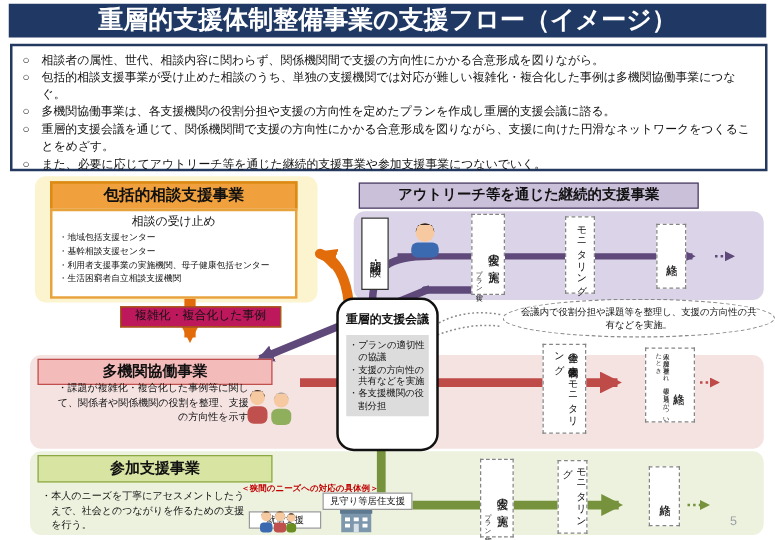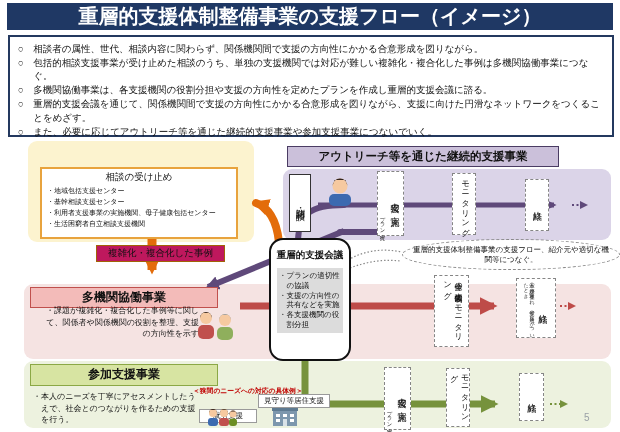--- a/index.html
+++ b/index.html
@@ -132,20 +132,21 @@
     <line x1="240" y1="306" x2="494" y2="306" stroke="#BE4B48" stroke-width="7" marker-end="url(#mR)"></line>
     <line x1="560" y1="306" x2="574" y2="306" stroke="#BE4B48" stroke-width="2" stroke-dasharray="2,2.5" marker-end="url(#mRs)"></line>
 
     <path d="M 305 352 L 305 398 Q 305 404 312 404 L 495 404" fill="none" stroke="#76923C" stroke-width="7" marker-end="url(#mG)"></path>
     <line x1="550" y1="404" x2="566" y2="404" stroke="#76923C" stroke-width="2" stroke-dasharray="2,2.5" marker-end="url(#mGs)"></line>
 
     <path d="M 348 260 Q 372 246 402 252" fill="none" stroke="#8a8a8a" stroke-width="1.2" stroke-dasharray="1.5,2"></path>
     <path d="M 350 268 Q 376 258 400 261" fill="none" stroke="#8a8a8a" stroke-width="1.2" stroke-dasharray="1.5,2"></path>
   </svg>
 
+  <div class="abs houkatsu-header">包括的相談支援事業</div>
   <div class="abs houkatsu-body">
     <div class="houkatsu-sub">相談の受け止め</div>
     <div class="houkatsu-item">・地域包括支援センター</div>
     <div class="houkatsu-item">・基幹相談支援センター</div>
     <div class="houkatsu-item">・利用者支援事業の実施機関、母子健康包括センター</div>
     <div class="houkatsu-item">・生活困窮者自立相談支援機関</div>
   </div>
 
   <div class="abs case-label">複雑化・複合化した事例</div>
 
@@ -210,21 +211,21 @@
 
   <div class="abs meeting-box">
     <div class="meeting-title">重層的支援会議</div>
     <div class="meeting-panel">
       <div class="meeting-item">・プランの適切性の協議</div>
       <div class="meeting-item">・支援の方向性の共有などを実施</div>
       <div class="meeting-item">・各支援機関の役割分担</div>
     </div>
   </div>
 
-  <div class="abs ellipse-note">重層的支援体制整備事業の支援フロー、紹介元や適切な機関等につなぐ。</div>
+  <div class="abs ellipse-note">会議内で役割分担や課題等を整理し、支援の方向性の共有などを実施。</div>
 
   <div class="dbox d4">
     <div class="vt small">全体の支援体制のモニタリング</div>
   </div>
   <div class="dbox d5">
     <div class="vt">終結</div>
     <div class="sub-note" style="font-size:5px;align-self:center;margin:0 1px 0 0">本人の課題が整理され、支援の見通しがついたとき</div>
   </div>
 
   <div class="dbox d6">

